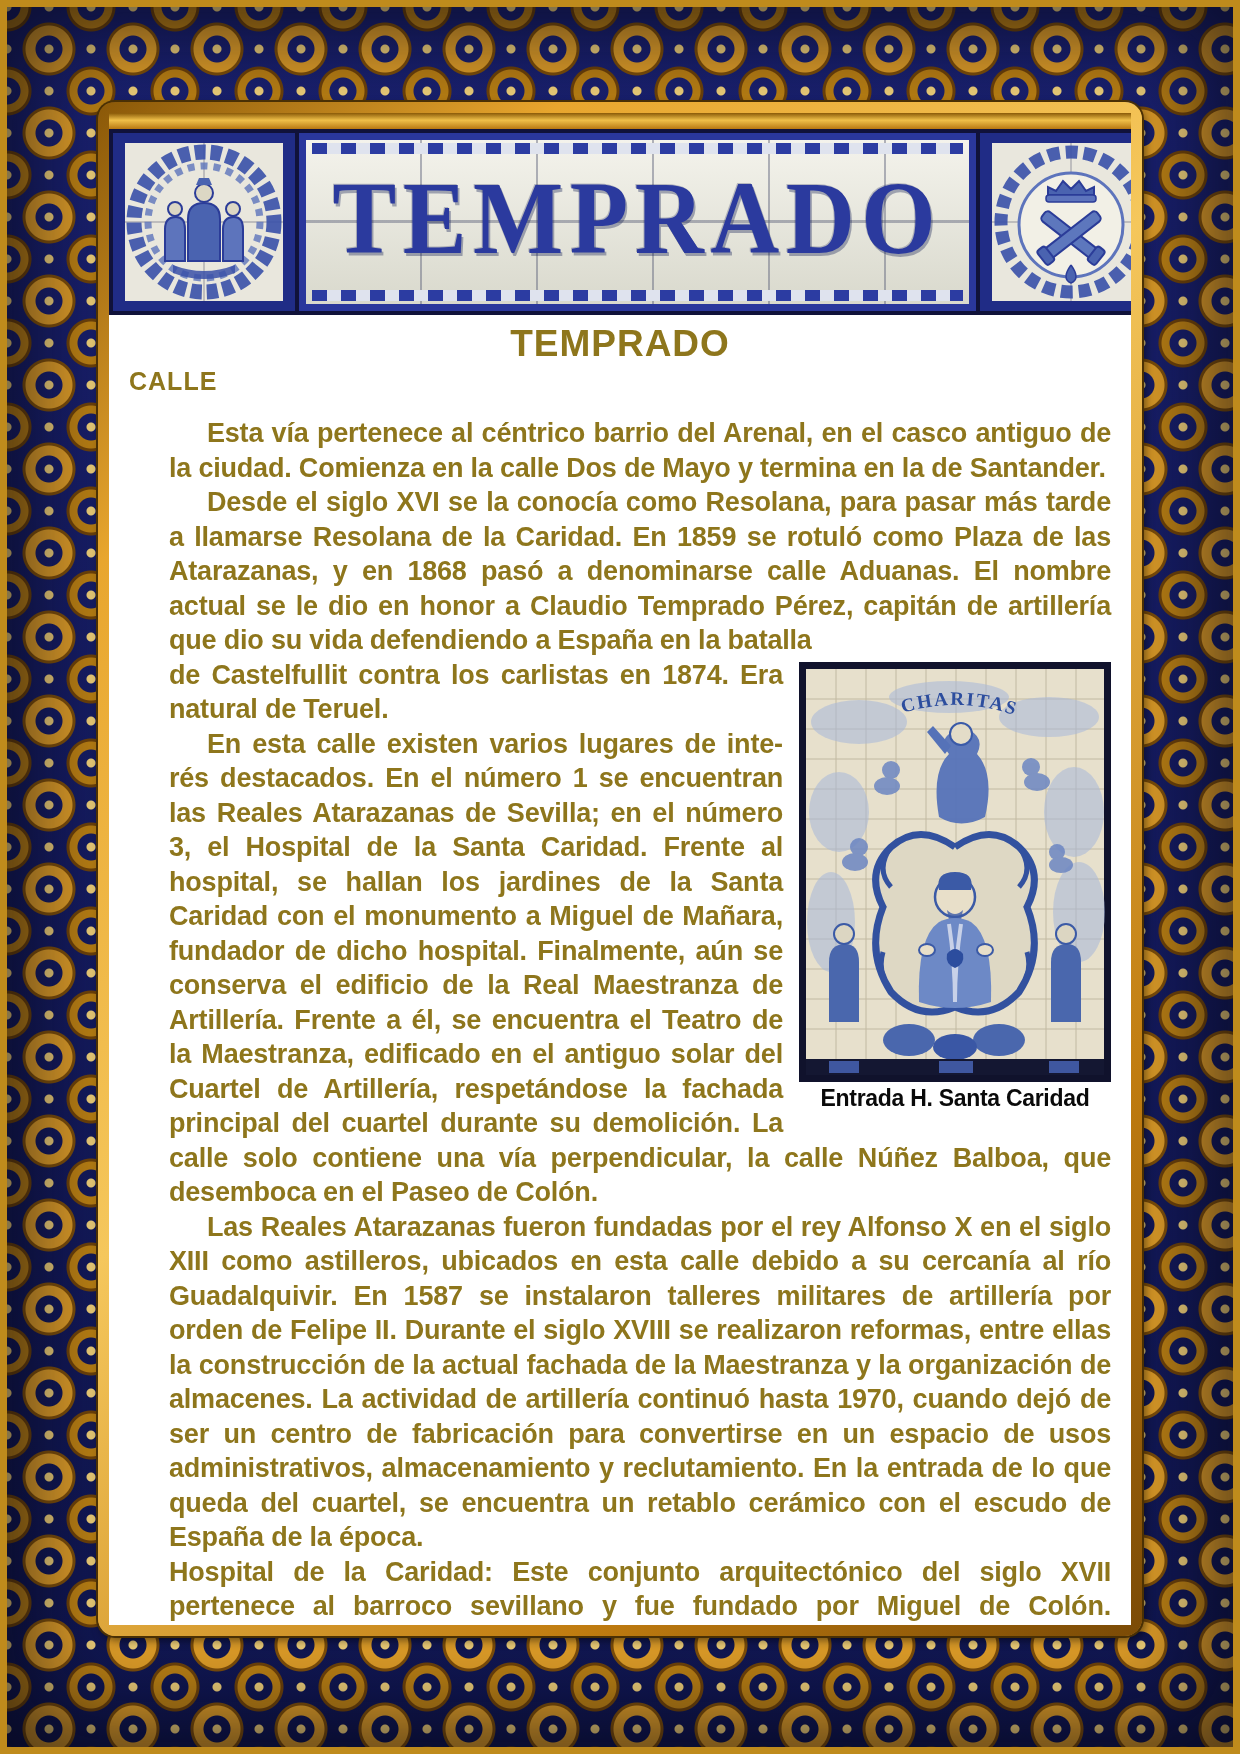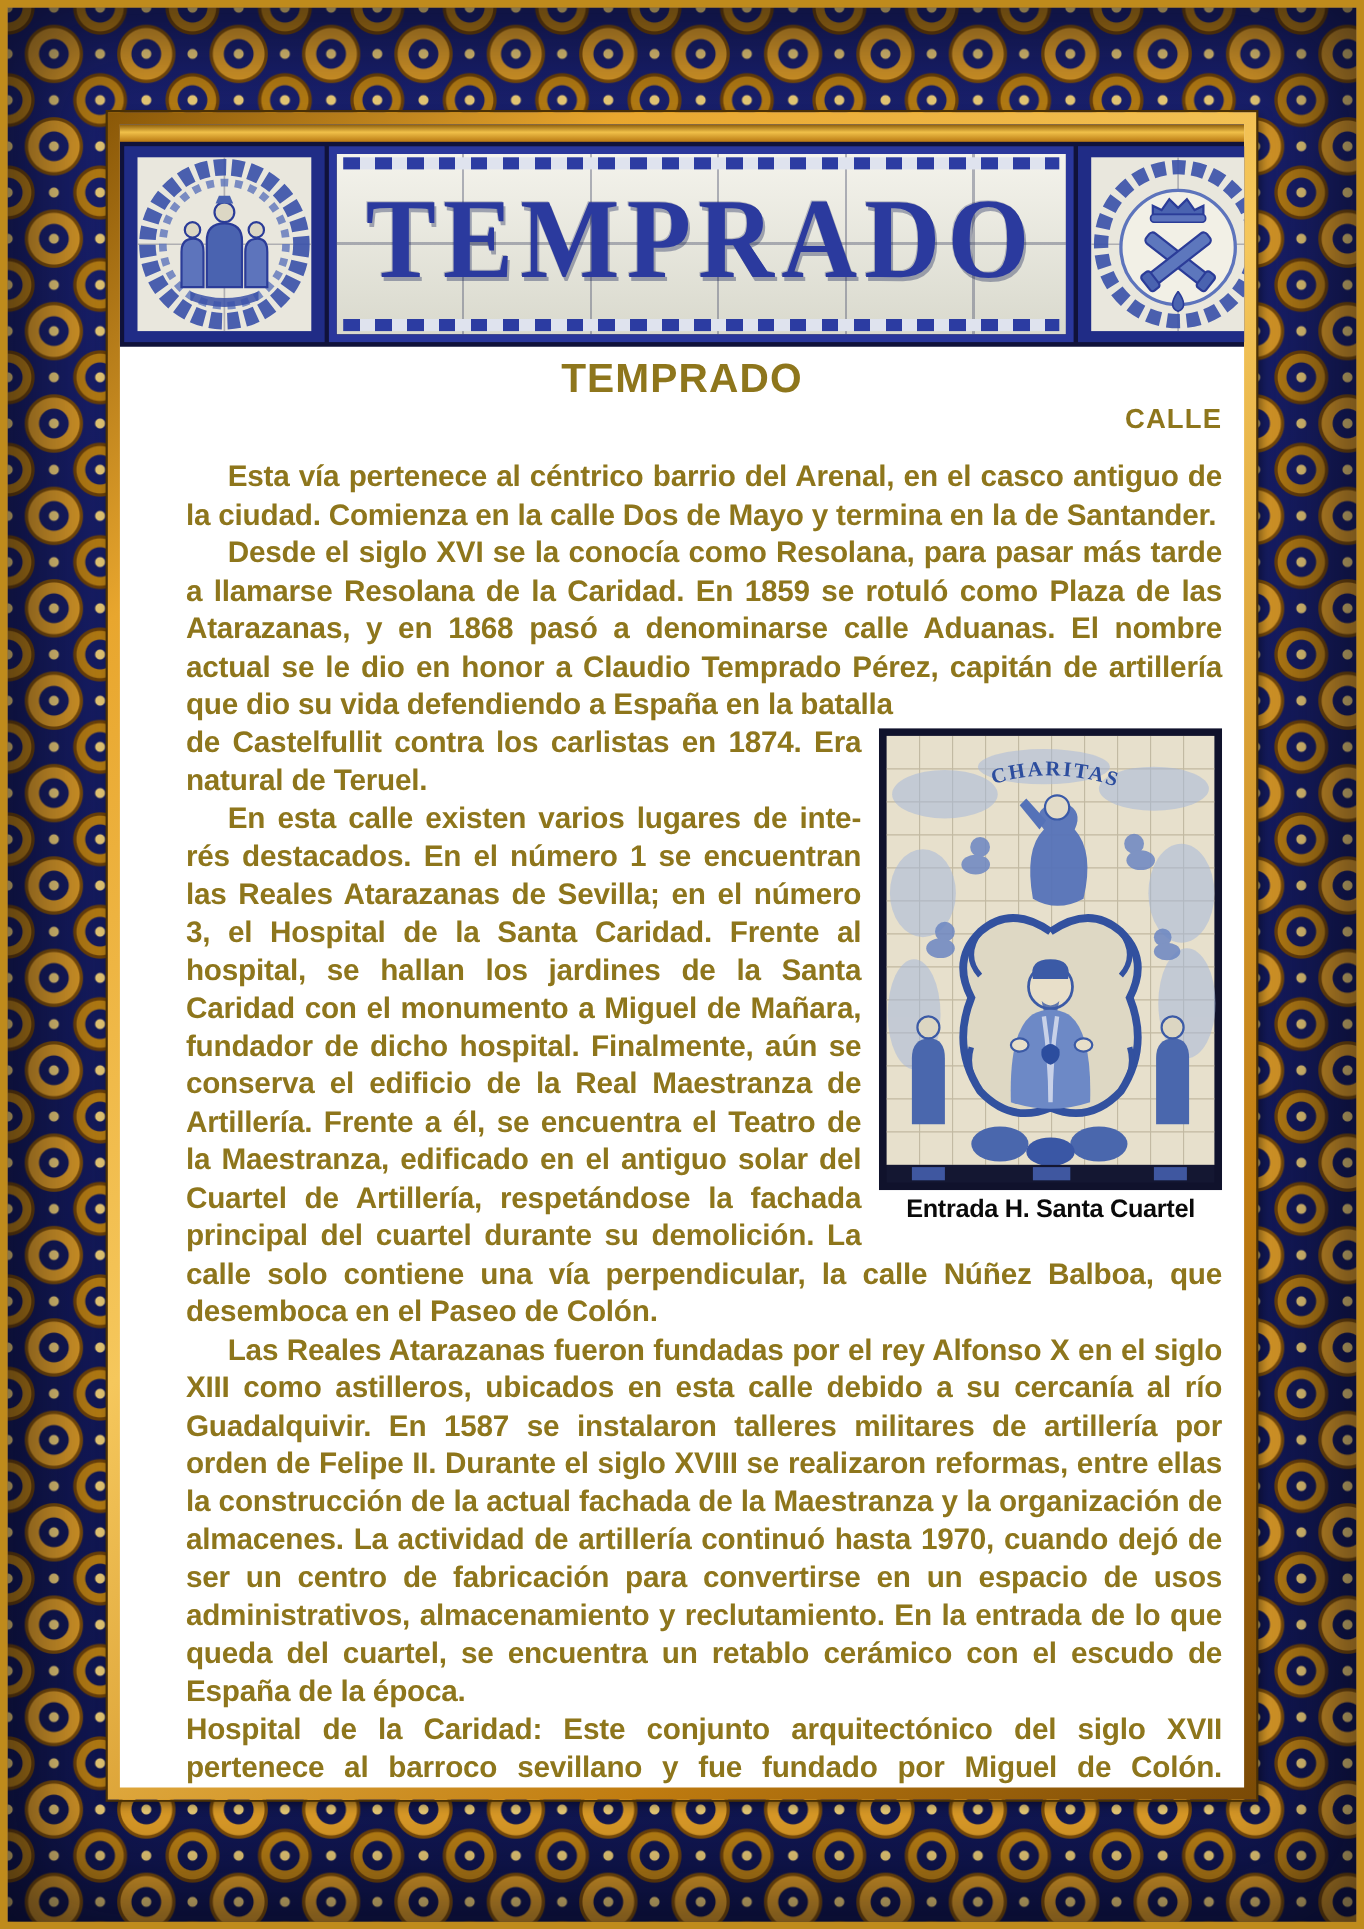--- a/index.html
+++ b/index.html
@@ -16,21 +16,21 @@
       radial-gradient(circle, rgba(0,0,0,0) 0 13px, #b97f14 14px 21px, #6d420a 22px 24px, rgba(0,0,0,0) 25px),
       linear-gradient(#1a2170,#101650);
     background-size:42px 42px, 84px 84px, 84px 84px, 100% 100%;
     background-position:21px 21px, 0 0, 42px 42px, 0 0;
     box-shadow:inset 0 0 90px 25px rgba(4,4,14,.65);}
 
   
   .gold-band{position:absolute;left:98px;top:102px;right:98px;bottom:118px;
     background:linear-gradient(135deg,#8a5808,#e8a62e 18%,#f5c75c 45%,#c07c10 78%,#7a4a06);
     box-shadow:0 0 0 2px #4a3004, 3px 4px 10px rgba(0,0,0,.55);
-    padding:11px;box-sizing:border-box;}
+    padding:11px;box-sizing:border-box;border-radius:17px;}
   .white-page{width:100%;height:100%;background:#ffffff;box-sizing:border-box;
     padding:0 20px;overflow:hidden;}
 
   
   .sign-strip{margin:0 -20px;background:#10123a;}
   .sign-goldbar{height:16px;background:linear-gradient(#8a5a08,#f0c049 45%,#b87812);}
   .sign-row{display:flex;height:178px;gap:4px;padding:4px;box-sizing:content-box;background:#10123a;}
   .emblem-tile{width:182px;flex:0 0 182px;background:#202c86;position:relative;}
   .emblem-tile svg{width:100%;height:100%;display:block;}
   .name-panel{flex:1;position:relative;background:
@@ -44,21 +44,21 @@
   .sign-name{flex:1;display:flex;align-items:center;justify-content:center;
     font-family:"Liberation Serif",serif;font-weight:bold;font-size:104px;
     color:#2b3a9e;letter-spacing:7px;transform:scaleX(.92);
     text-shadow:2px 3px 0 rgba(15,25,80,.35), -1px -1px 0 rgba(15,25,80,.25);
     line-height:1;padding-bottom:8px;}
 
   
   :root{--ink:#8e761c;}
   .doc-title{margin:8px 0 0 0;text-align:center;color:var(--ink);
     font-size:37px;font-weight:bold;letter-spacing:1px;}
-  .doc-subtitle{margin:2px 0 0 0;text-align:right;color:var(--ink);
+  .doc-subtitle{margin:2px 0 0 0;text-align:left;color:var(--ink);
     font-size:25px;font-weight:bold;letter-spacing:1px;}
   .body-text{margin-top:20px;color:var(--ink);font-size:27px;font-weight:bold;
     line-height:34.5px;text-align:justify;letter-spacing:-0.2px;margin-left:40px;}
   .body-text p{margin:0;}
   .body-text p.indent{text-indent:38px;}
   .body-text p.last{text-align-last:justify;}
   .italic{}
 
   
   figure.mural{float:right;width:312px;margin:4px 0 6px 16px;}
@@ -194,21 +194,21 @@
               <circle cx="267" cy="272" r="10" fill="#dcd6c2" stroke="#3b5aa6" stroke-width="2"></circle>
               <ellipse cx="110" cy="378" rx="26" ry="16"></ellipse>
               <ellipse cx="200" cy="378" rx="26" ry="16"></ellipse>
               <ellipse cx="156" cy="385" rx="22" ry="13" fill="#3a57a5"></ellipse>
             </g>
             <rect x="7" y="397" width="298" height="16" fill="#141732"></rect>
             <rect x="30" y="399" width="30" height="12" fill="#3f57a0"></rect>
             <rect x="140" y="399" width="34" height="12" fill="#3f57a0"></rect>
             <rect x="250" y="399" width="30" height="12" fill="#3f57a0"></rect>
           </svg>
-          <figcaption>Entrada H. Santa Cuartel</figcaption>
+          <figcaption>Entrada H. Santa Caridad</figcaption>
         </figure>
 
         <p>de Castelfullit contra los carlistas en 1874. Era natural de Teruel.</p>
         <p class="indent">En esta calle existen varios lugares de inte­rés destacados. En el número 1 se encuen­tran las Reales Atarazanas de Sevilla; en el número 3, el Hospital de la Santa Caridad. Frente al hospital, se hallan los jardines de la Santa Caridad con el monumento a Miguel de Mañara, fundador de dicho hospital. Final­mente, aún se conserva el edificio de la Real Maestranza de Artillería. Frente a él, se en­cuentra el Teatro de la Maestranza, edificado en el antiguo solar del Cuartel de Artillería, respetándose la fachada principal del cuartel durante su demolición. La calle solo contiene una vía perpendicular, la calle Núñez Balboa, que desemboca en el Paseo de Colón.</p>
         <p class="indent">Las Reales Atarazanas fueron fundadas por el rey Alfonso X en el siglo XIII como astilleros, ubicados en esta calle debido a su cerca­nía al río Guadalquivir. En 1587 se instalaron talleres militares de ar­tillería por orden de Felipe II. Durante el siglo XVIII se realizaron re­formas, entre ellas la construcción de la actual fachada de la Maes­tranza y la organización de almacenes. La actividad de artillería con­tinuó hasta 1970, cuando dejó de ser un centro de fabricación para convertirse en un espacio de usos administrativos, almacenamiento y reclutamiento. En la entrada de lo que queda del cuartel, se en­cuentra un retablo cerámico con el escudo de España de la época.</p>
         <p class="last">Hospital de la Caridad: Este conjunto arquitectónico del siglo XVII pertenece al barroco sevillano y fue fundado por Miguel de Colón.</p>
       </div>
 
     </div>
   </div>

